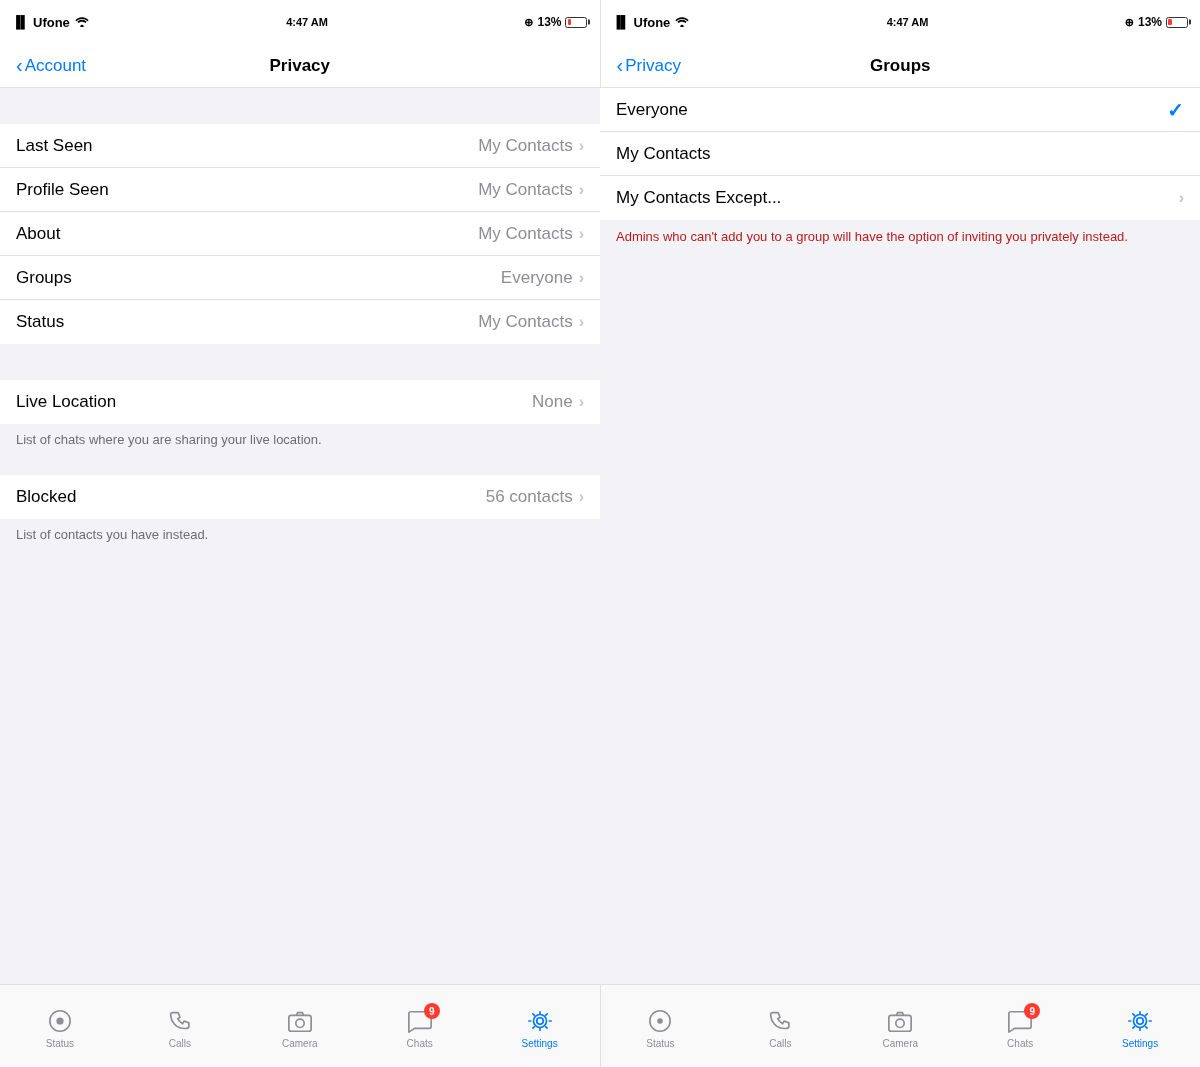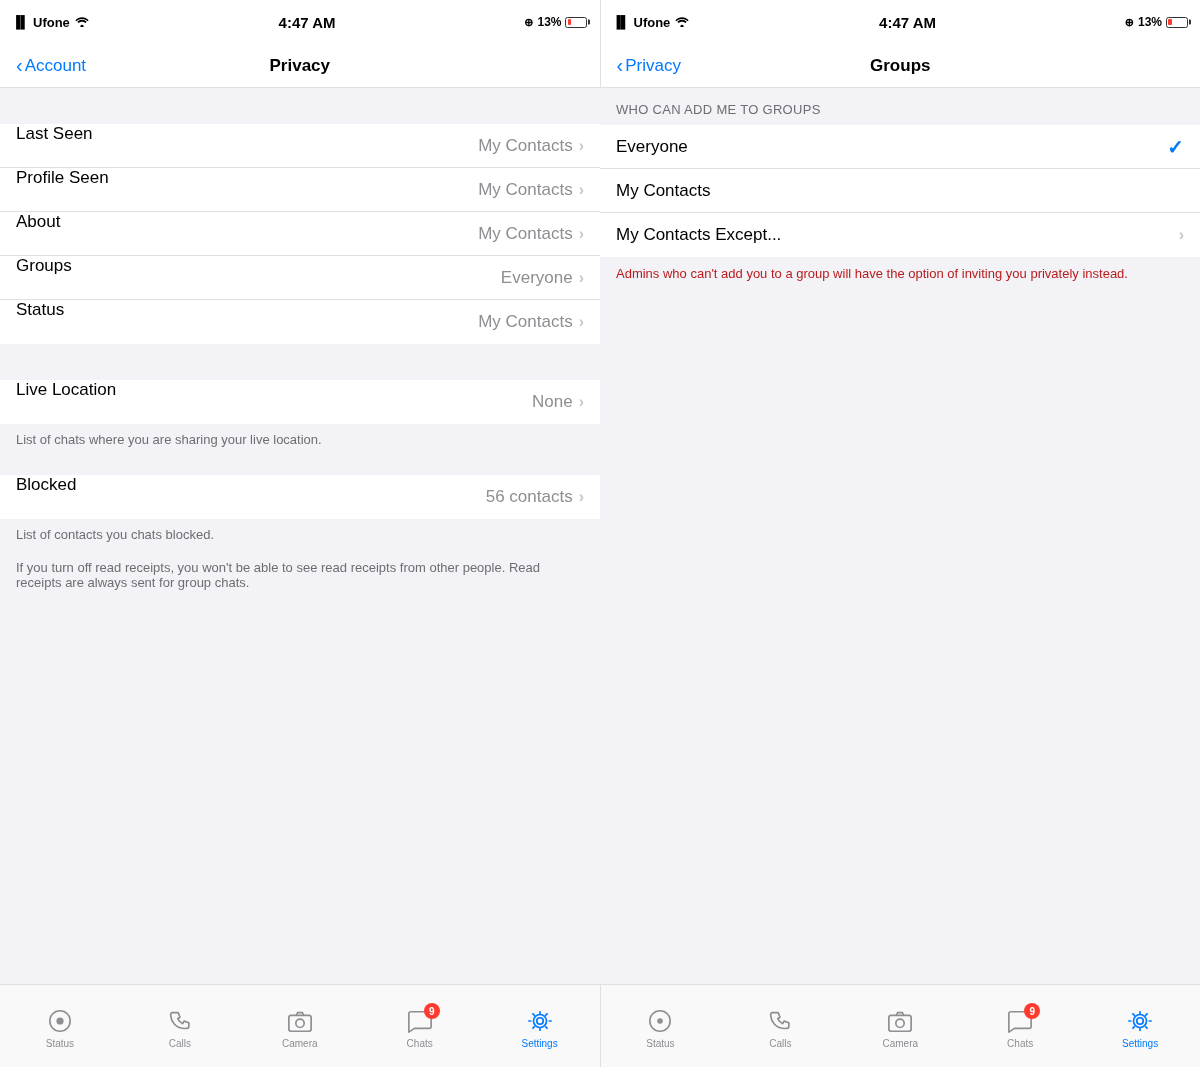--- a/index.html
+++ b/index.html
@@ -27,21 +27,21 @@
       justify-content: space-between;
       padding: 0 12px;
       font-size: 13px;
       font-weight: 600;
       background: #fff;
     }
     .status-bar:first-child {
       border-right: 1px solid #e0e0e0;
     }
     .status-left { display: flex; align-items: center; gap: 4px; }
-    .status-center { font-weight: 700; font-size: 15px; }
+    .status-center { font-weight: 700; font-size: 11px; }
     .status-right { display: flex; align-items: center; gap: 4px; }
     .battery {
       display: inline-flex;
       align-items: center;
       gap: 1px;
     }
     .battery-body {
       width: 22px;
       height: 11px;
       border: 1.5px solid #333;
@@ -122,20 +122,21 @@
       background: #f2f2f7;
       overflow-y: auto;
     }
 
     .section-group {
       background: #fff;
       margin: 18px 0 0 0;
     }
     .section-row {
       display: flex;
+      align-items: center;
       justify-content: space-between;
       padding: 0 16px;
       min-height: 44px;
       border-bottom: 1px solid #e0e0e0;
     }
     .section-row:last-child { border-bottom: none; }
     .row-label {
       font-size: 17px;
       color: #000;
     }
@@ -429,27 +430,25 @@
 
     <div class="section-group">
       <div class="section-row">
         <span class="row-label">Blocked</span>
         <div class="row-value-wrapper">
           <span class="row-value">56 contacts</span>
           <span class="chevron-right">›</span>
         </div>
       </div>
     </div>
-    <div class="section-caption">List of contacts you chats blocked.</div>
-
-    <div class="section-caption">If you turn off read receipts, you won't be able to see read receipts from other people. Read receipts are always sent for group chats.</div>
+    <div class="section-caption">List of contacts you have instead.</div>
+
   </div>
 
   <div class="screen-right">
-    <div class="groups-section-header">WHO CAN ADD ME TO GROUPS</div>
 
     <div class="groups-options">
 
       <div class="groups-row">
         <span class="groups-row-label">Everyone</span>
         <span class="checkmark">✓</span>
       </div>
 
       <div class="groups-row">
         <span class="groups-row-label">My Contacts</span>

